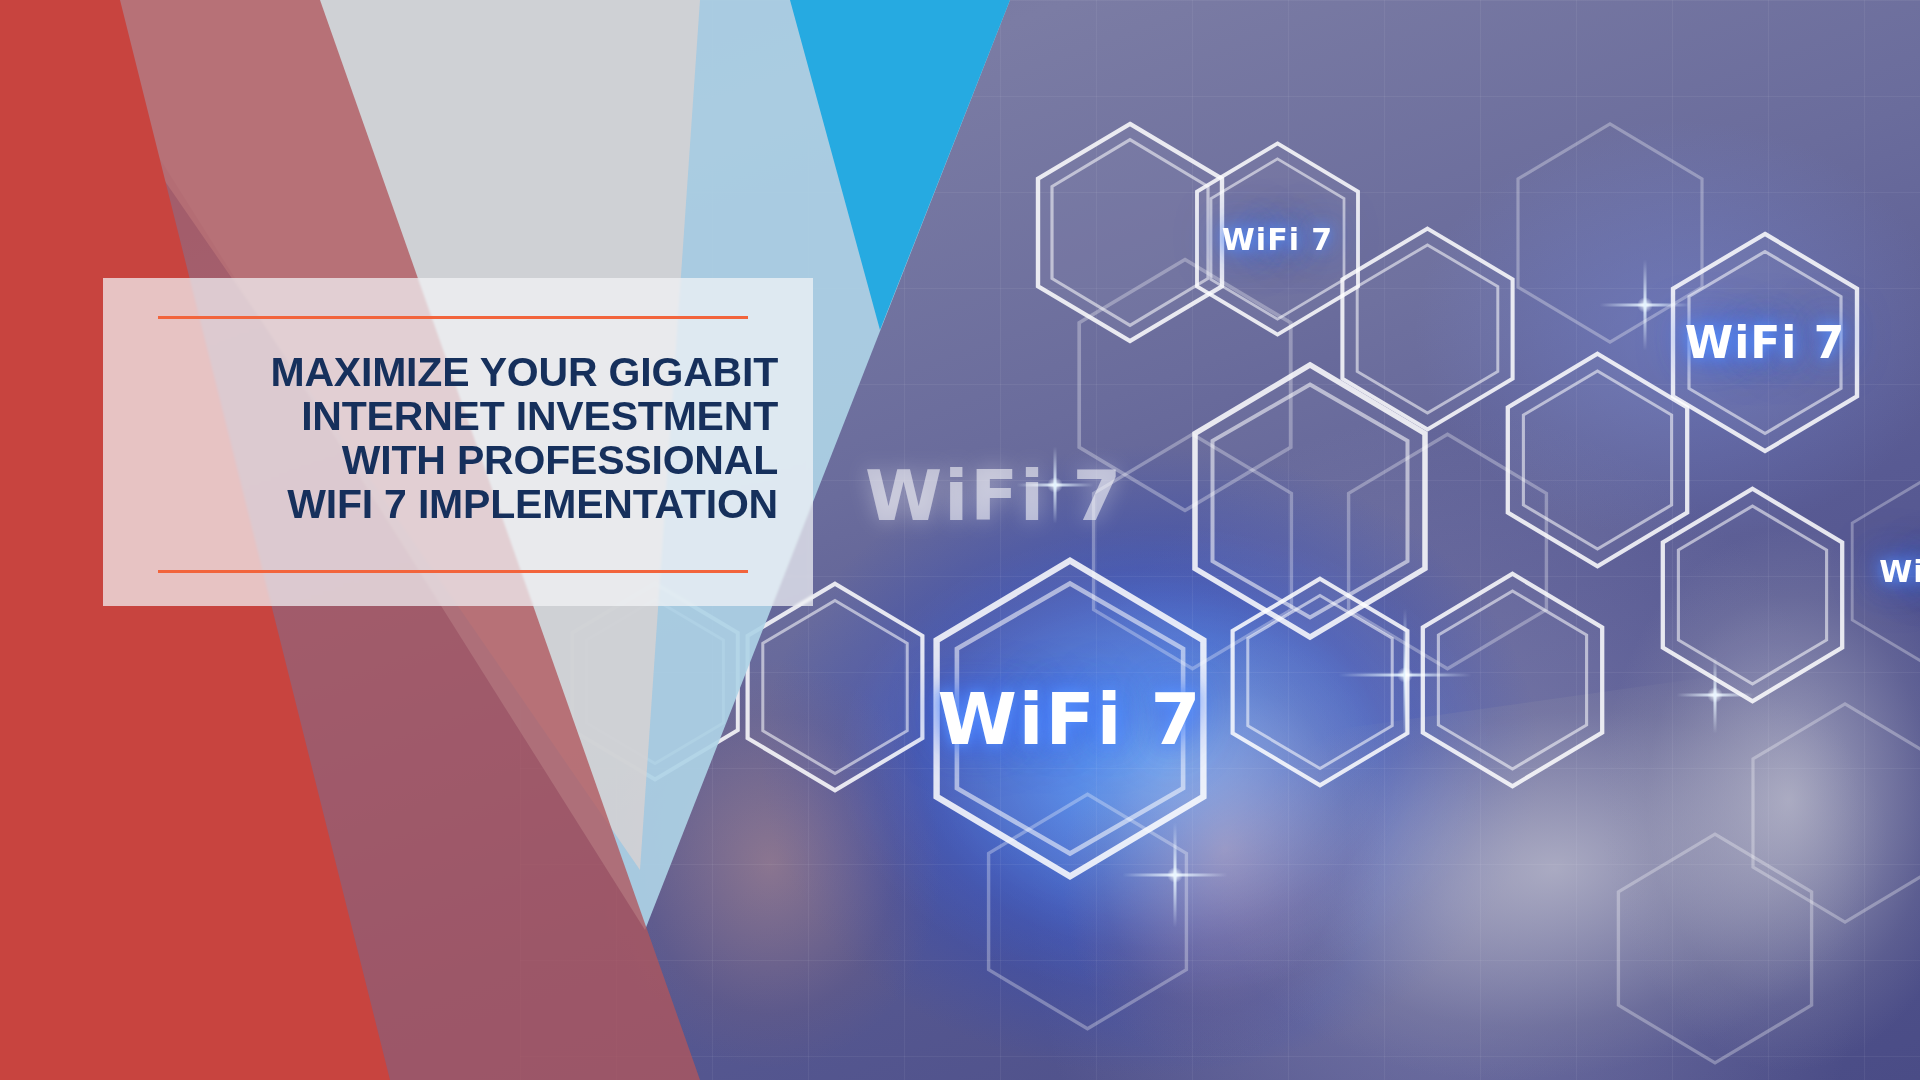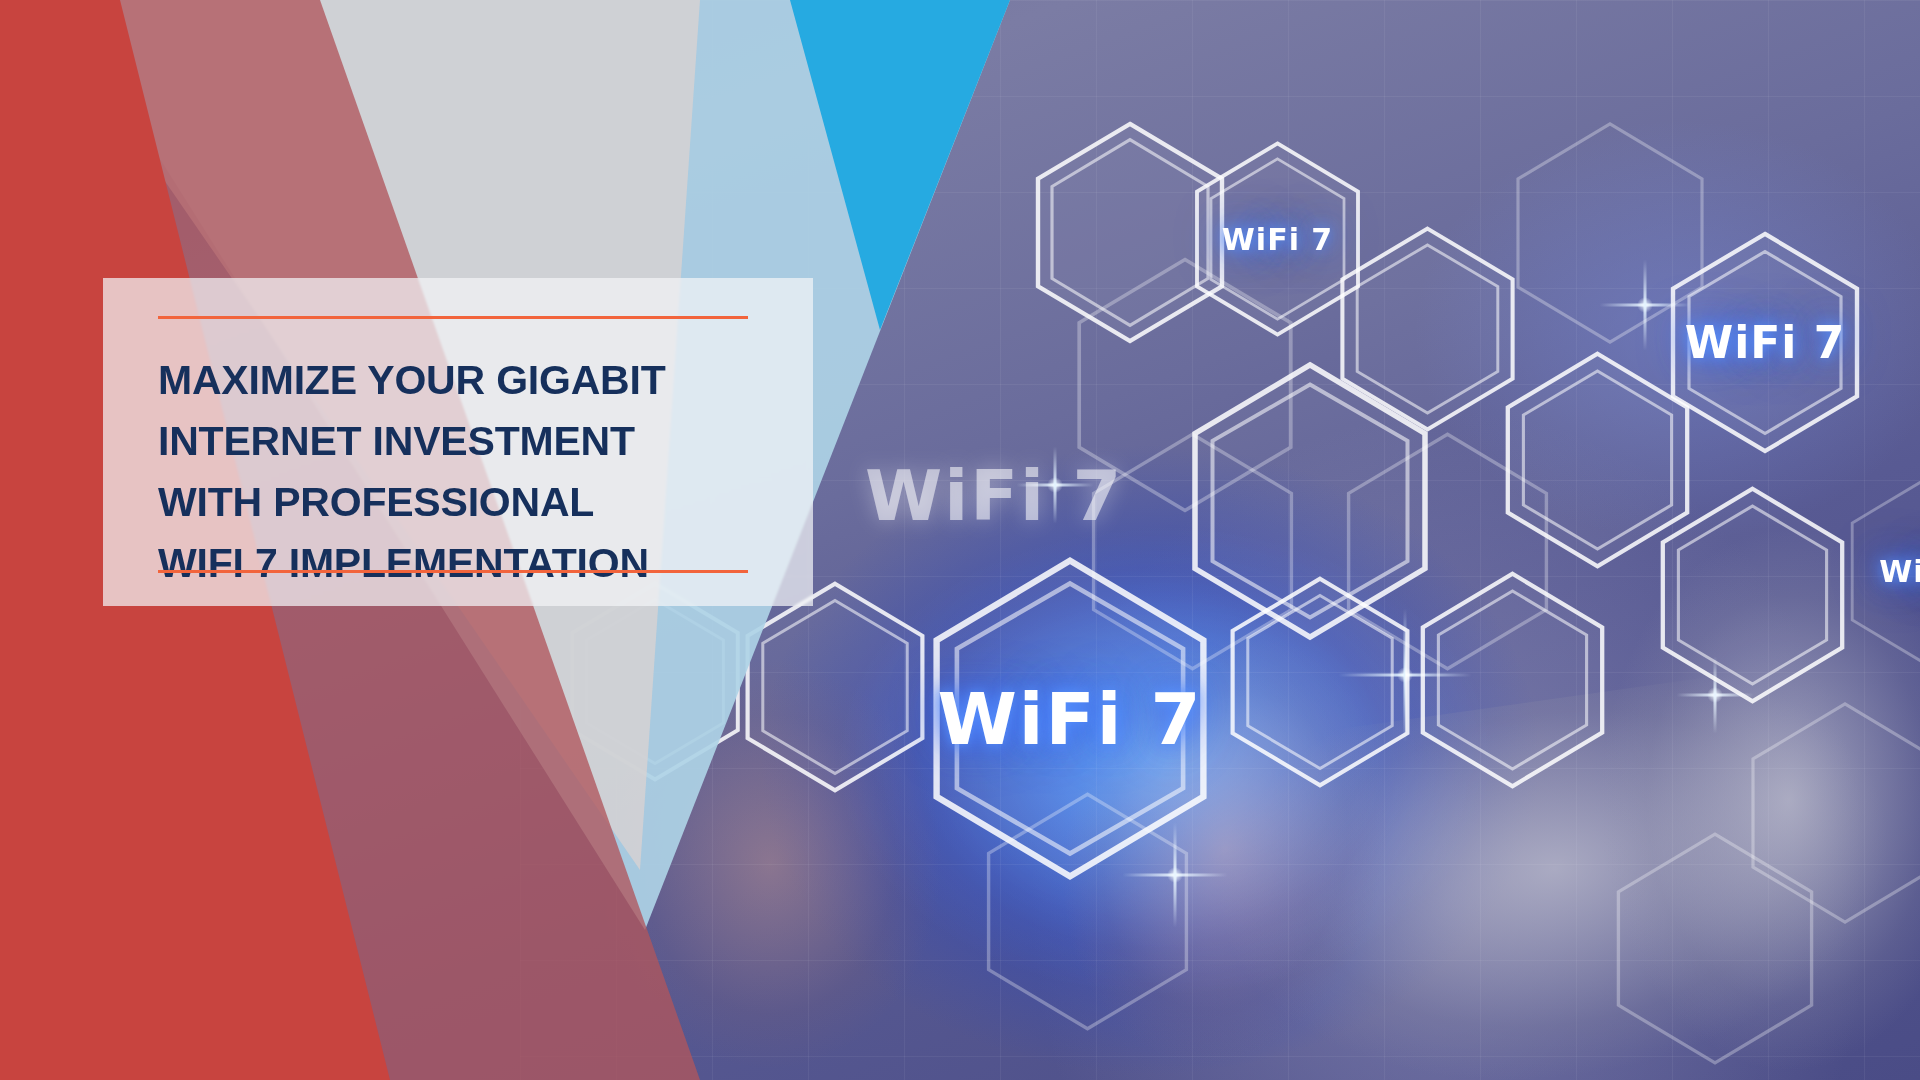--- a/index.html
+++ b/index.html
@@ -116,24 +116,25 @@
   }
   .rule.top { top:38px; }
   .rule.bot { bottom:33px; }
 
   .headline {
     position:absolute; left:55px; top:72px; width:620px;
     color:#16305c;
     font-family:"Liberation Sans", sans-serif;
     font-weight:700;
     font-size:41px;
-    line-height:61px;
+    line-height:44px;
     letter-spacing:-.2px;
     text-transform:uppercase;
     white-space:pre-line;
+    text-align:right;
   }
 </style>
 </head>
 <body>
 
 <div id="banner">
 
   <div class="photo"></div>
   <div class="fabric-a"></div>
   <div class="fabric-b"></div>

